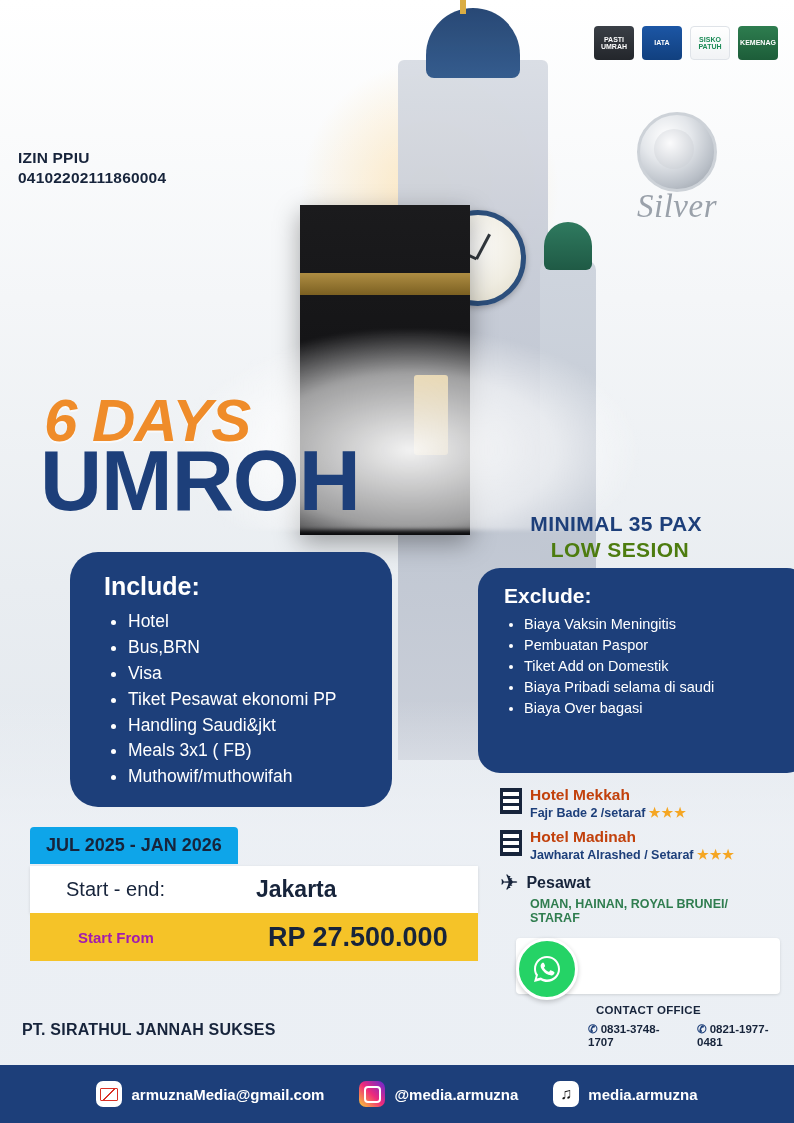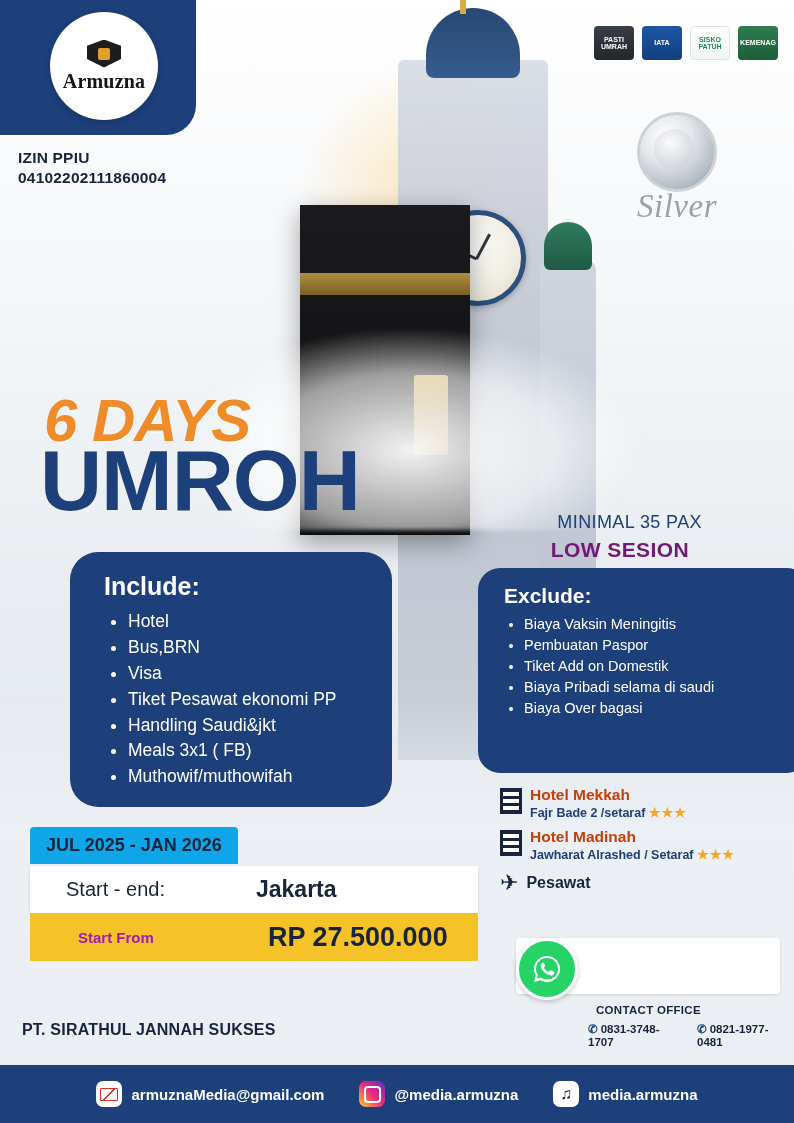--- a/index.html
+++ b/index.html
@@ -253,30 +253,30 @@
     font-size: 86px;
     font-weight: bold;
     color: #1d3f7a;
     letter-spacing: -1px;
     line-height: 1;
   }
   .minimal {
     position:absolute;
     right: 92px; top: 512px;
     text-align: right;
-    font-weight: normal;
+    font-weight: bold;
     color: #1d3f7a;
-    font-size: 18px;
+    font-size: 21px;
     letter-spacing: .4px;
   }
   .lowsesion {
     position:absolute;
     right: 105px; top: 538px;
     font-weight: bold;
-    color: #701a75;
+    color: #4d7c0f;
     font-size: 21px;
     letter-spacing: .4px;
   }
 
   
   .card-include {
     position:absolute;
     left: 70px; top: 552px;
     width: 322px; height: 255px;
     background: #1d3f7a;
@@ -498,26 +498,20 @@
   <div class="bg-tower"></div>
   <div class="minaret"></div>
   <div class="clock"></div>
   <div class="kaaba">
     <div class="band"></div>
     <div class="door"></div>
   </div>
   <div class="mist"></div>
   <div class="fade-bottom"></div>
 
-  <div class="logo-card">
-    <div class="logo-circle">
-      <div class="logo-emblem"></div>
-      <div class="logo-word">Armuzna</div>
-    </div>
-  </div>
 
   <div class="izin">
     <div>IZIN PPIU</div>
     <div>04102202111860004</div>
   </div>
 
   <div class="cert-row">
     <div class="cert c1">PASTI UMRAH</div>
     <div class="cert c2">IATA</div>
     <div class="cert c3">SISKO PATUH</div>
@@ -586,20 +580,21 @@
         <div class="hotel-sub">
           <span>Jawharat Alrashed / Setaraf</span>
           <span class="stars">★★★</span>
         </div>
       </div>
     </div>
     <div class="plane-row">
       <div class="plane-ico">✈</div>
       <div class="plane-label">Pesawat</div>
     </div>
+    <div class="plane-sub">OMAN, HAINAN, ROYAL BRUNEI/ STARAF</div>
   </div>
 
   <div class="wa-strip"></div>
   <div class="wa-badge">
     <svg viewBox="0 0 32 32" aria-hidden="true">
       <path fill="#ffffff" d="M16 3C8.8 3 3 8.8 3 16c0 2.3.6 4.5 1.8 6.4L3 29l6.8-1.8C11.6 28.4 13.8 29 16 29c7.2 0 13-5.8 13-13S23.2 3 16 3zm0 23.4c-2 0-4-.6-5.7-1.6l-.4-.3-4 1.1 1.1-3.9-.3-.4C5.6 20 5 18 5 16 5 9.9 9.9 5 16 5s11 4.9 11 11-4.9 10.4-11 10.4zm6-8.1c-.3-.2-1.9-.9-2.2-1s-.5-.2-.7.2-.8 1-1 1.2-.4.2-.7 0c-1.9-.9-3.1-1.6-4.3-3.7-.3-.6.3-.5.9-1.7.1-.2 0-.4 0-.6s-.7-1.8-1-2.4c-.3-.6-.5-.5-.7-.5h-.6c-.2 0-.6.1-.9.4-.3.4-1.2 1.2-1.2 2.8s1.2 3.3 1.4 3.5c.2.2 2.4 3.7 5.9 5.1 2.2.9 3 1 4.1.8.7-.1 1.9-.8 2.2-1.6.3-.8.3-1.4.2-1.6-.1-.1-.3-.2-.6-.4z"></path>
     </svg>
   </div>
 
   <div class="contact-office">CONTACT OFFICE</div>

